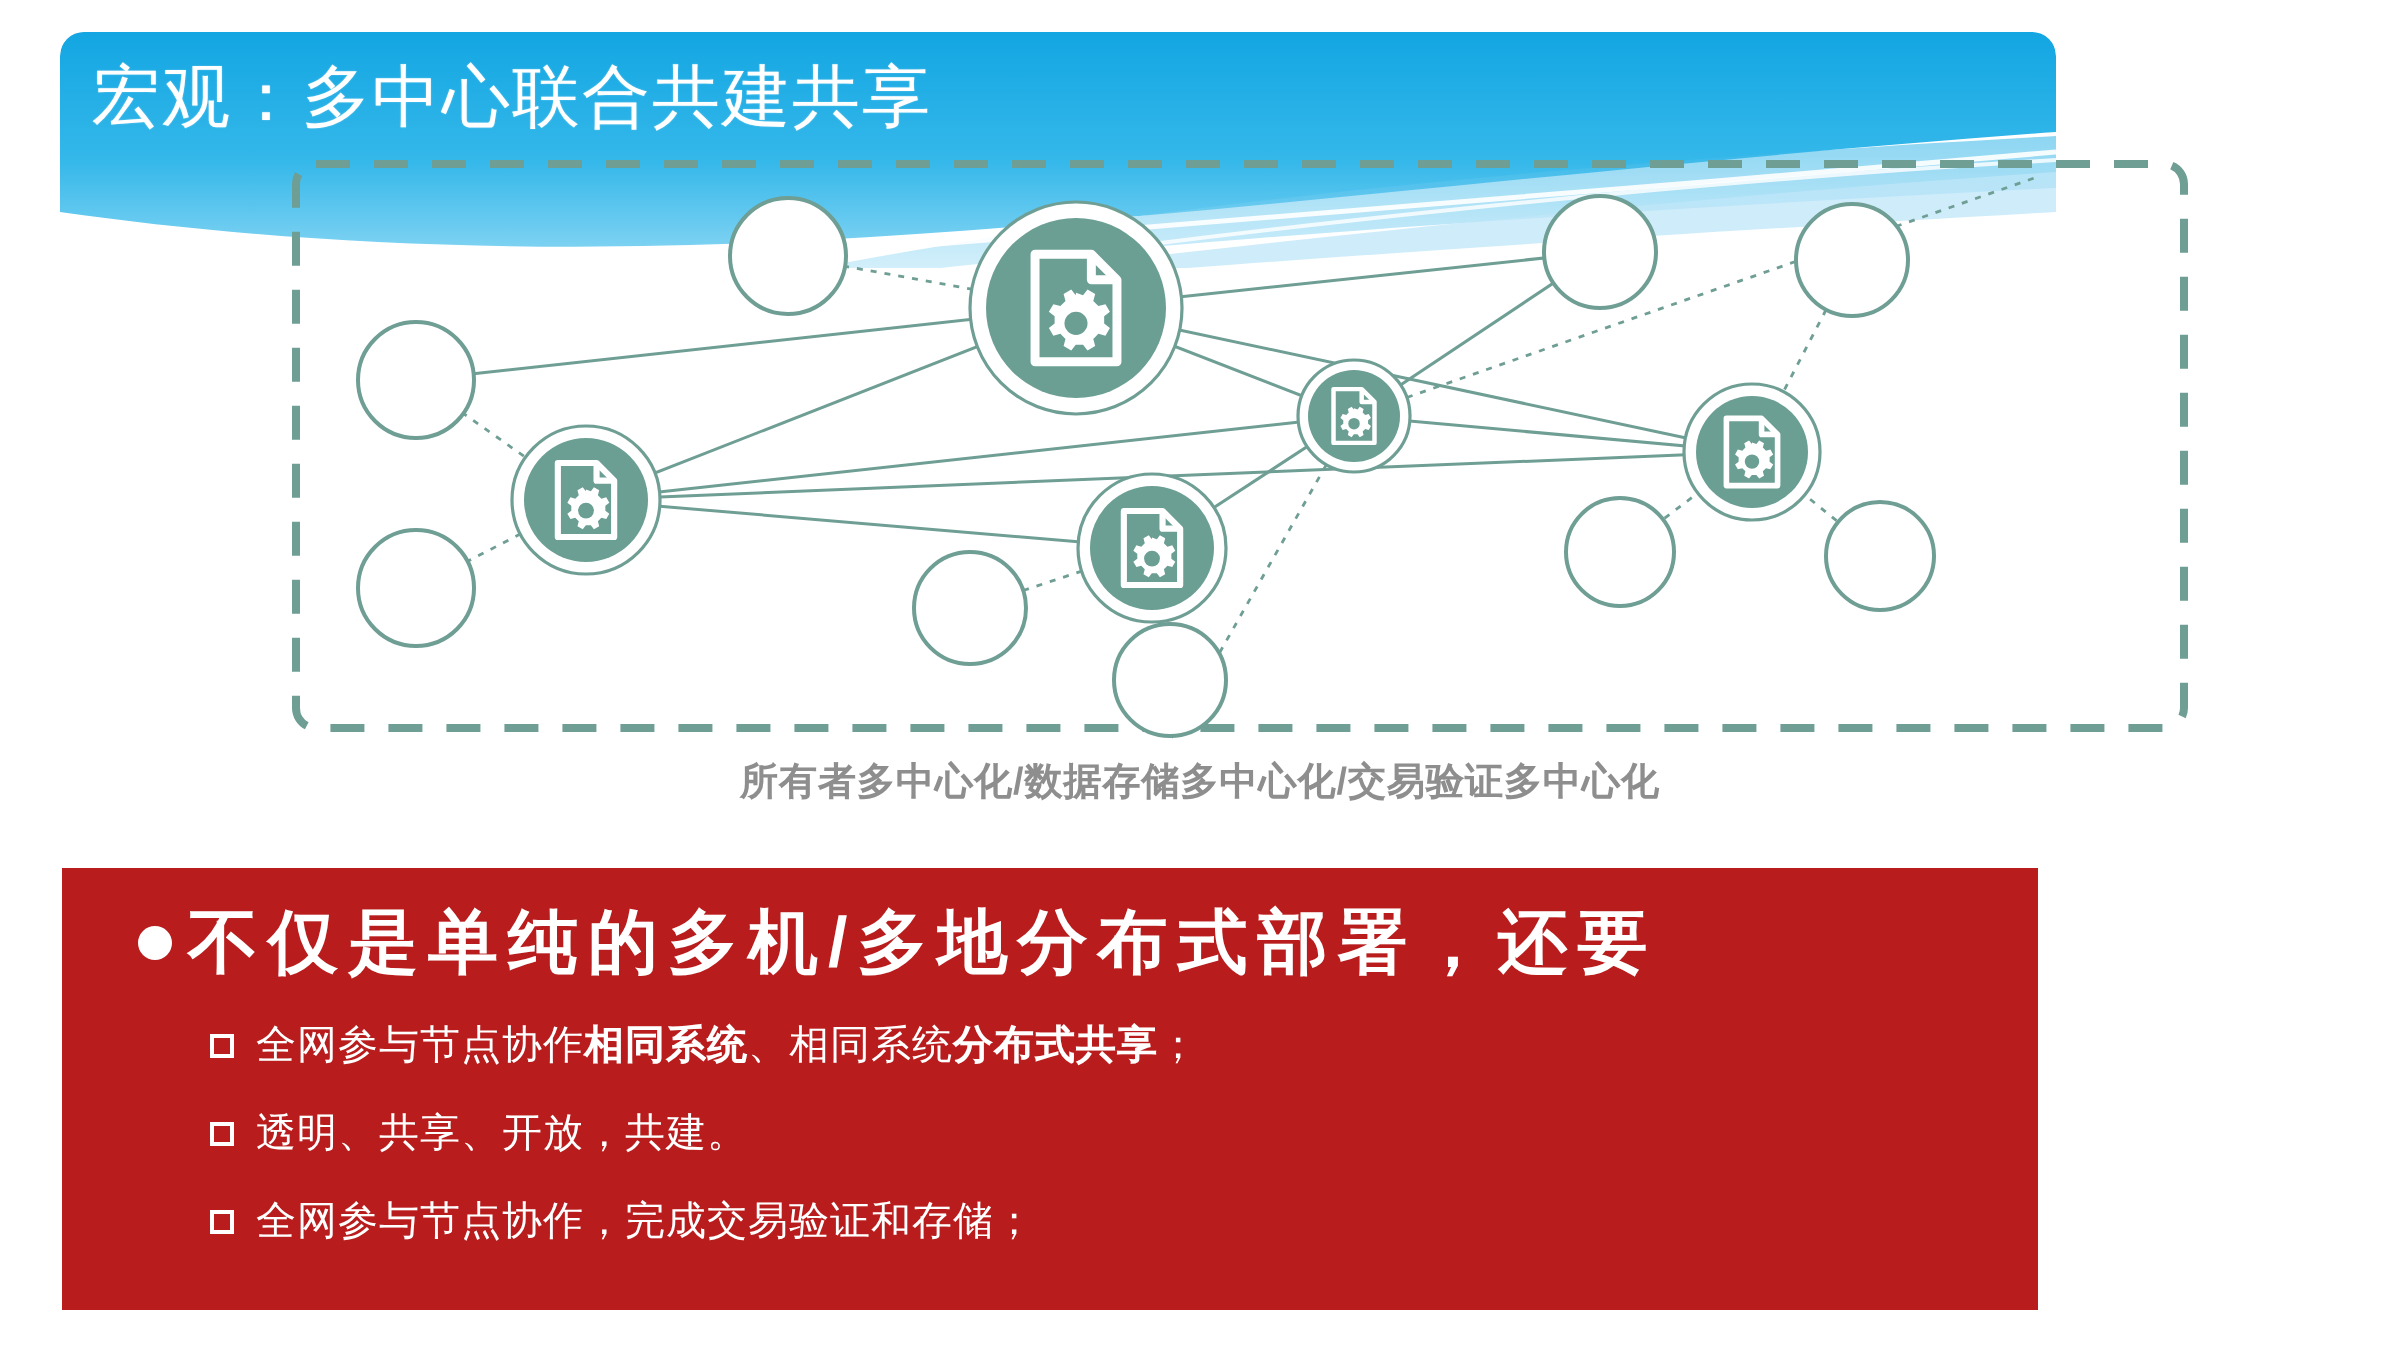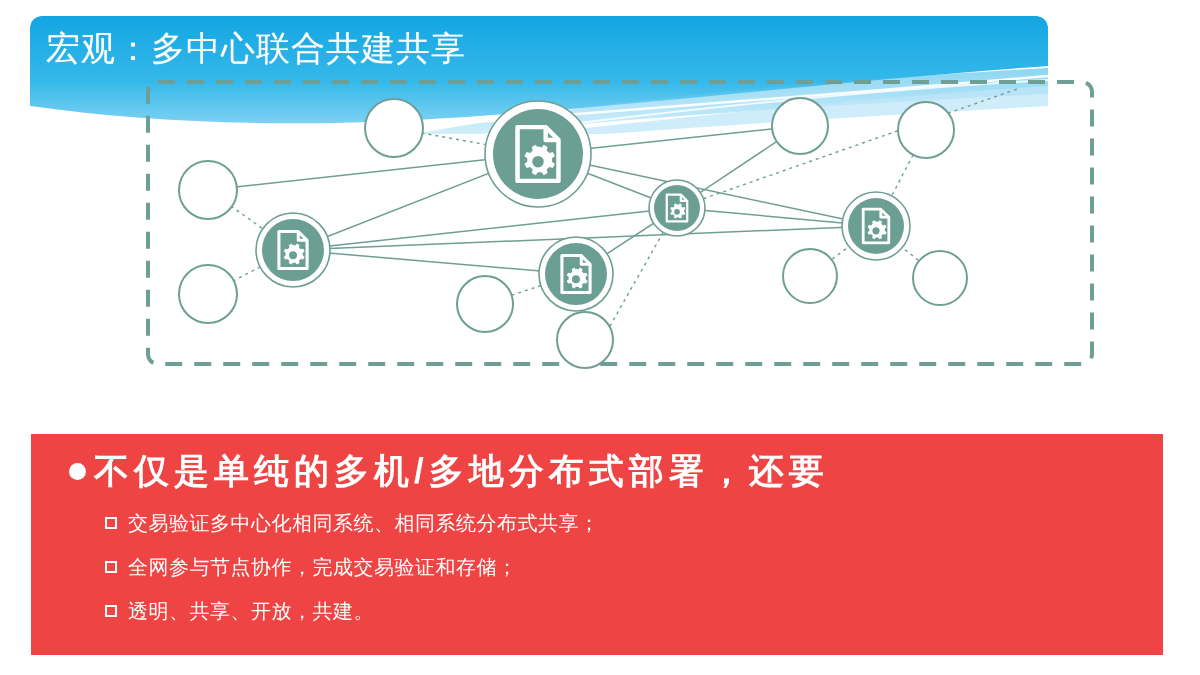--- a/index.html
+++ b/index.html
@@ -10,21 +10,20 @@
     overflow:hidden;
     position:relative;
   }
   .slide{position:absolute;inset:0;}
 
   
   .header-panel{
     position:absolute;left:30px;top:16px;width:998px;height:118px;
     border-radius:12px 12px 0 0;
     overflow:hidden;
-    padding-left:20px;
   }
   .header-svg{position:absolute;left:0;top:0;width:100%;height:100%;display:block;}
   .header-title{
     position:absolute;left:16px;top:10px;
     color:#ffffff;
     font-size:34px;
     letter-spacing:1px;
     font-weight:400;
     white-space:nowrap;
     z-index:5;
@@ -41,22 +40,22 @@
     position:absolute;left:0;right:0;top:378px;
     text-align:center;
     color:#8e8e8e;
     font-size:19px;
     font-weight:bold;
     letter-spacing:.5px;
   }
 
   
   .green-panel{
-    position:absolute;left:31px;top:434px;width:1132px;height:221px;
-    background:#ef4444;
+    position:absolute;left:31px;top:434px;width:988px;height:221px;
+    background:#b91c1c;
   }
   .gp-head{
     position:absolute;left:38px;top:14px;right:20px;
     display:flex;align-items:center;
     color:#ffffff;
     font-size:35px;font-weight:bold;
     letter-spacing:5px;
     white-space:nowrap;
   }
   .gp-head .dot{
@@ -70,21 +69,21 @@
     display:flex;align-items:flex-start;
     color:#ffffff;font-size:20px;line-height:26px;
     margin-bottom:18px;white-space:nowrap;
   }
   .gp-item .sq{
     width:12px;height:12px;flex:0 0 auto;
     border:2.5px solid #ffffff;
     margin-right:11px;margin-top:7px;
     box-sizing:border-box;
   }
-  .gp-item .txt b{font-weight:normal;text-align:center;}
+  .gp-item .txt b{font-weight:bold;text-align:center;}
   .gp-item .txt{font-weight:400;letter-spacing:.5px;}
 </style>
 </head>
 <body>
 
 <div class="slide">
 
   <div class="header-panel">
     <svg class="header-svg" viewBox="0 0 1133 118" preserveAspectRatio="none">
       <defs>
@@ -198,46 +197,47 @@
 
         <g>
           <circle cx="736" cy="148" r="34" fill="#ffffff" stroke="#6f9e94" stroke-width="1.6"></circle>
           <circle cx="736" cy="148" r="28" fill="#6b9f93"></circle>
           <use href="#docgear" x="716" y="128" width="40" height="40"></use>
         </g>
       </g>
     </svg>
   </div>
 
+  <div class="diagram-caption">所有者多中心化/数据存储多中心化/交易验证多中心化</div>
 
   <div class="green-panel">
     <div class="gp-head">
       <span class="dot"></span>
       <span>不仅是单纯的多机/多地分布式部署，还要</span>
     </div>
 
     <div class="gp-list">
 
       <div class="gp-item">
         <span class="sq"></span>
         <span class="txt">
-          <span>交易验证多中心化</span><b>相同系统</b><span>、相同系统</span><b>分布式共享</b><span>；</span>
+          <span>全网参与节点协作</span><b>相同系统</b><span>、相同系统</span><b>分布式共享</b><span>；</span>
+        </span>
+      </div>
+
+      <div class="gp-item">
+        <span class="sq"></span>
+        <span class="txt">
+          <span>透明、共享、开放，共建。</span><b></b><span></span><b></b><span></span>
         </span>
       </div>
 
       <div class="gp-item">
         <span class="sq"></span>
         <span class="txt">
           <span>全网参与节点协作，完成交易验证和存储；</span><b></b><span></span><b></b><span></span>
         </span>
       </div>
 
-      <div class="gp-item">
-        <span class="sq"></span>
-        <span class="txt">
-          <span>透明、共享、开放，共建。</span><b></b><span></span><b></b><span></span>
-        </span>
-      </div>
-
     </div>
   </div>
 
 </div>
 
 </body></html>

